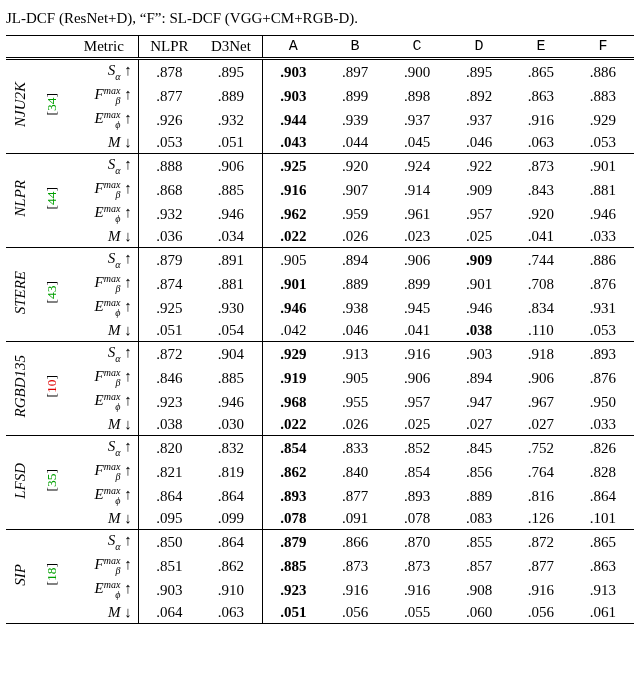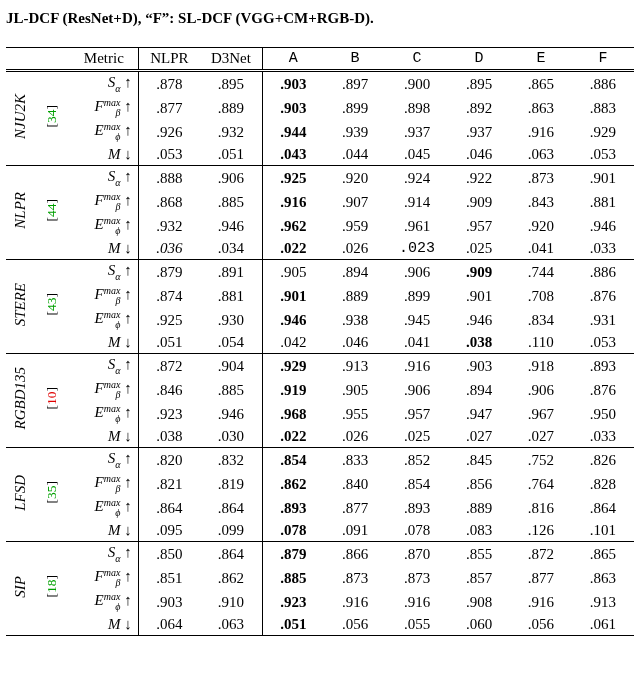--- a/index.html
+++ b/index.html
@@ -2,21 +2,21 @@
 <html><head>
 <meta charset="utf-8">
 <style>
   body {
     margin:0; padding:10px 6px;
     font-family:"Times New Roman", serif;
     background:#fff; color:#000;
     font-size:15px;
     width:640px; box-sizing:border-box;
   }
-  .caption-line { margin-bottom:20px;font-weight:bold; }
+  .caption-line { margin-bottom:8px; }
   table {
     border-collapse:collapse;
     width:100%;
     table-layout:fixed;
   }
   td, th {
     padding:2px 2px;
     text-align:center;
     font-weight:normal;
   }
@@ -161,25 +161,25 @@
         <td class="vr">.946</td>
         <td class="bold">.962</td>
         <td>.959</td>
         <td>.961</td>
         <td>.957</td>
         <td>.920</td>
         <td>.946</td>
       </tr>
       <tr class="blocksep">
         <td class="metric-cell vr" style="border-bottom: 1px solid rgb(0, 0, 0);"><span style="font-style:italic">M</span> <span class="arrow">↓</span></td>
-        <td style="border-bottom: 1px solid rgb(0, 0, 0); font-style: italic;">.036</td>
+        <td style="border-bottom: 1px solid rgb(0, 0, 0);">.036</td>
         <td class="vr" style="border-bottom: 1px solid rgb(0, 0, 0);">.034</td>
         <td class="bold" style="border-bottom: 1px solid rgb(0, 0, 0);">.022</td>
         <td style="border-bottom: 1px solid rgb(0, 0, 0);">.026</td>
-        <td style="border-bottom: 1px solid rgb(0, 0, 0); font-family: Liberation Mono, monospace;">.023</td>
+        <td style="border-bottom: 1px solid rgb(0, 0, 0);">.023</td>
         <td style="border-bottom: 1px solid rgb(0, 0, 0);">.025</td>
         <td style="border-bottom: 1px solid rgb(0, 0, 0);">.041</td>
         <td style="border-bottom: 1px solid rgb(0, 0, 0);">.033</td>
       </tr>
       <tr>
         <td rowspan="4" class="datasets-left" style="border-bottom: 1px solid rgb(0, 0, 0);"><span class="rot">STERE</span></td>
         <td rowspan="4" style="border-bottom: 1px solid rgb(0, 0, 0);"><span class="cite-rot">[<span class="cite-green">43</span>]</span></td>
         <td class="metric-cell vr"><span style="font-style:italic">S</span><span style="display:inline-block;position:relative;line-height:0;vertical-align:middle"><span style="display:block;font-size:10px;line-height:10px">&nbsp;</span><span style="display:block;font-size:10px;line-height:10px">α</span></span> <span class="arrow">↑</span></td>
         <td>.879</td>
         <td class="vr">.891</td>

